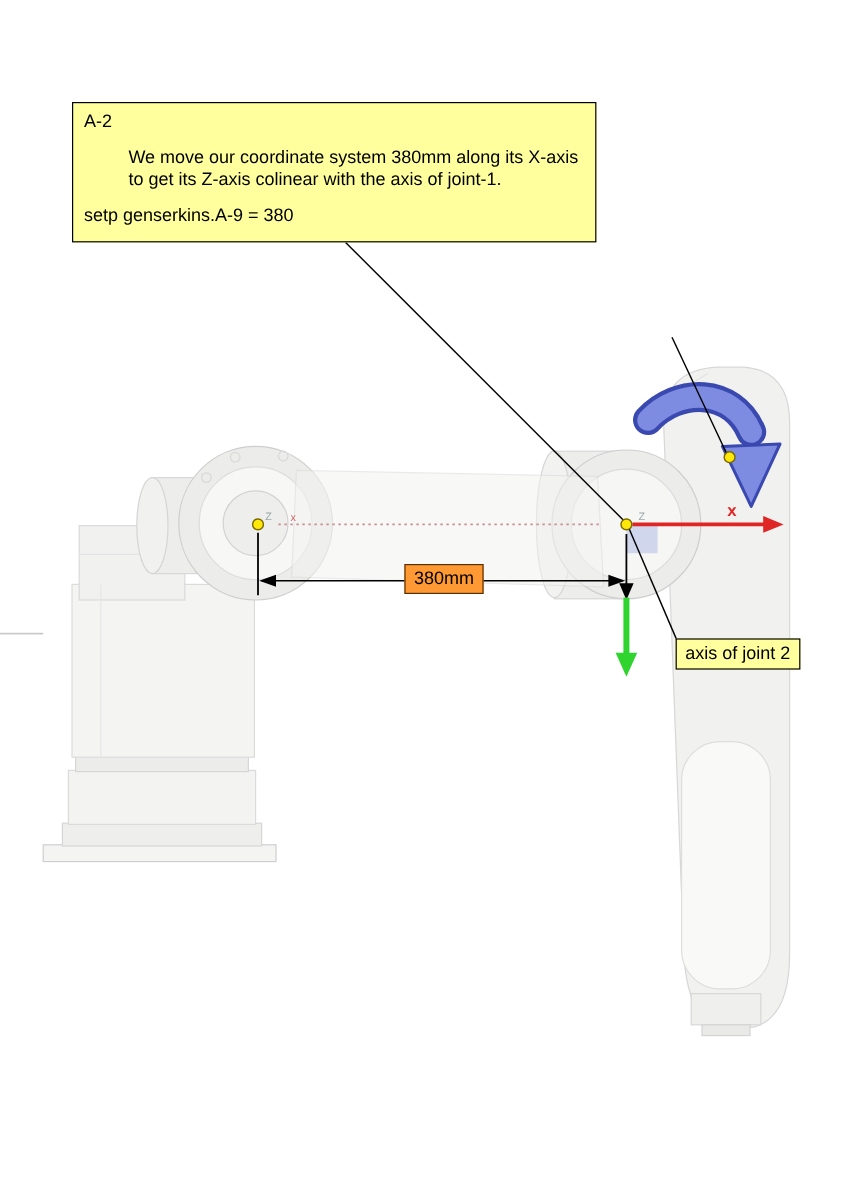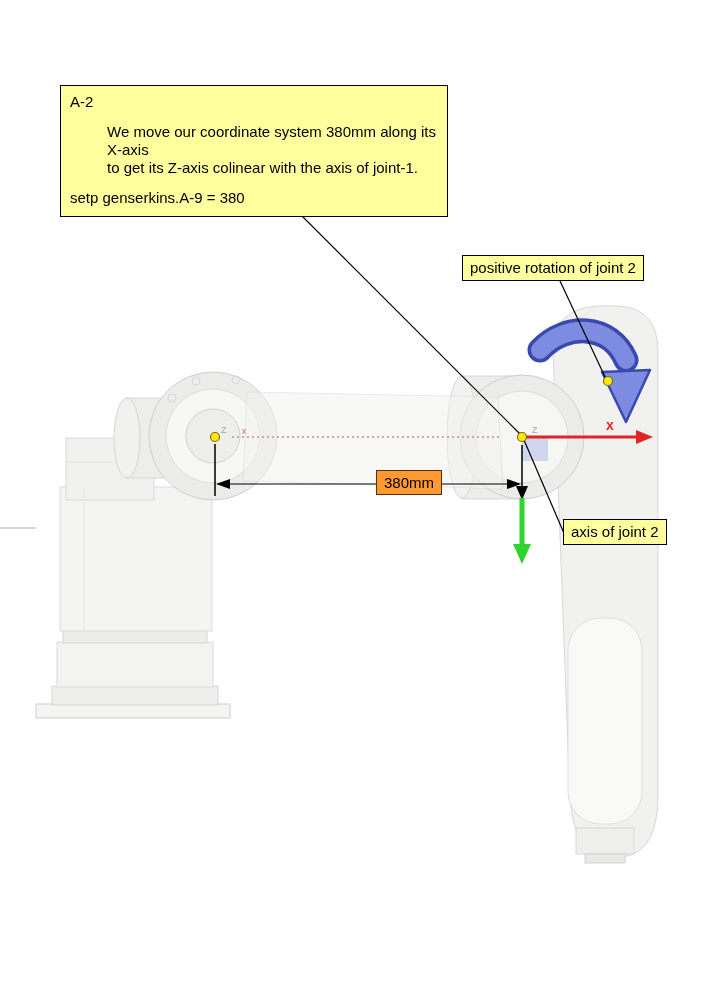--- a/index.html
+++ b/index.html
@@ -6,30 +6,30 @@
   .canvas{
     position:relative;width:707px;height:1000px;background:#ffffff;overflow:hidden;
     font-family:"Liberation Sans", sans-serif;color:#000;
   }
   .layer{position:absolute;left:0;top:0;width:707px;height:1000px;}
   .note{
     position:absolute;background:#ffff9e;border:1px solid #000;
     font-size:15px;line-height:18px;box-sizing:border-box;
   }
   .callout{
-    left:60px;top:85px;width:388px;min-height:117px;padding:7px 9px 9px 9px;
+    left:60px;top:85px;width:437px;min-height:117px;padding:7px 9px 9px 9px;
   }
   .callout .title{margin-bottom:12px;}
   .callout .body{margin-bottom:12px;margin-left:37px;}
   .tag{padding:3px 7px;white-space:nowrap;}
   .tag-posrot{left:462px;top:255px;}
-  .tag-axis{left:563px;top:519px;}
+  .tag-axis{left:563px;top:532px;}
   .tag-dim{
     position:absolute;left:337px;top:470px;background:#ff9933;border:1px solid #5a3000;
-    font-size:15px;padding:3px 7px;white-space:nowrap;margin-left:39px;
+    font-size:15px;padding:3px 7px;white-space:nowrap;
   }
   svg text{font-family:"Liberation Sans", sans-serif;}
 </style>
 </head>
 <body>
 
 <div class="canvas">
 
   <svg class="layer" viewBox="0 0 707 1000">
 
@@ -115,19 +115,18 @@
 
   <div class="note callout">
     <div class="title">A-2</div>
     <div class="body">
       <div>We move our coordinate system 380mm along its X-axis</div>
       <div>to get its Z-axis colinear with the axis of joint-1.</div>
     </div>
     <div class="cmd">setp genserkins.A-9 = 380</div>
   </div>
 
-  <div class="note tag tag-posrot">positive rotation of joint 2</div>
 
   <div class="note tag tag-axis">axis of joint 2</div>
 
   <div class="tag-dim">380mm</div>
 
 </div>
 
 </body></html>

